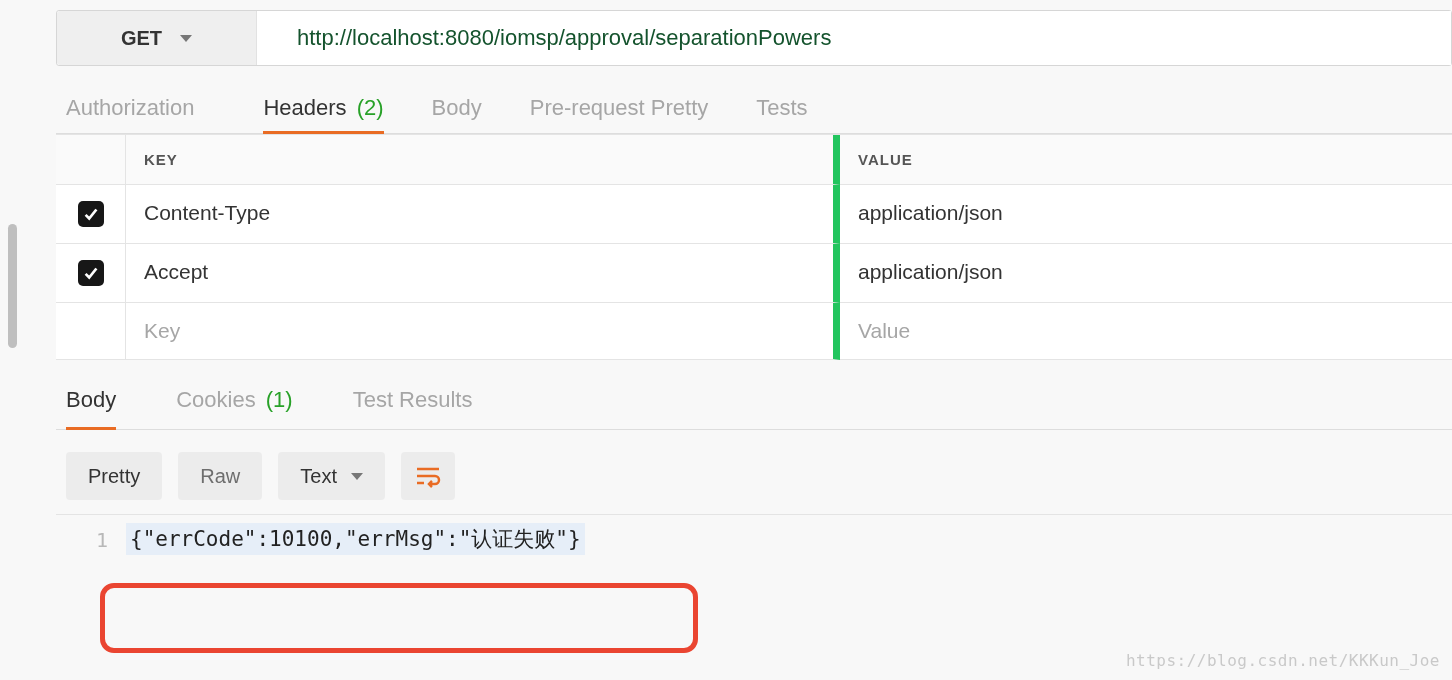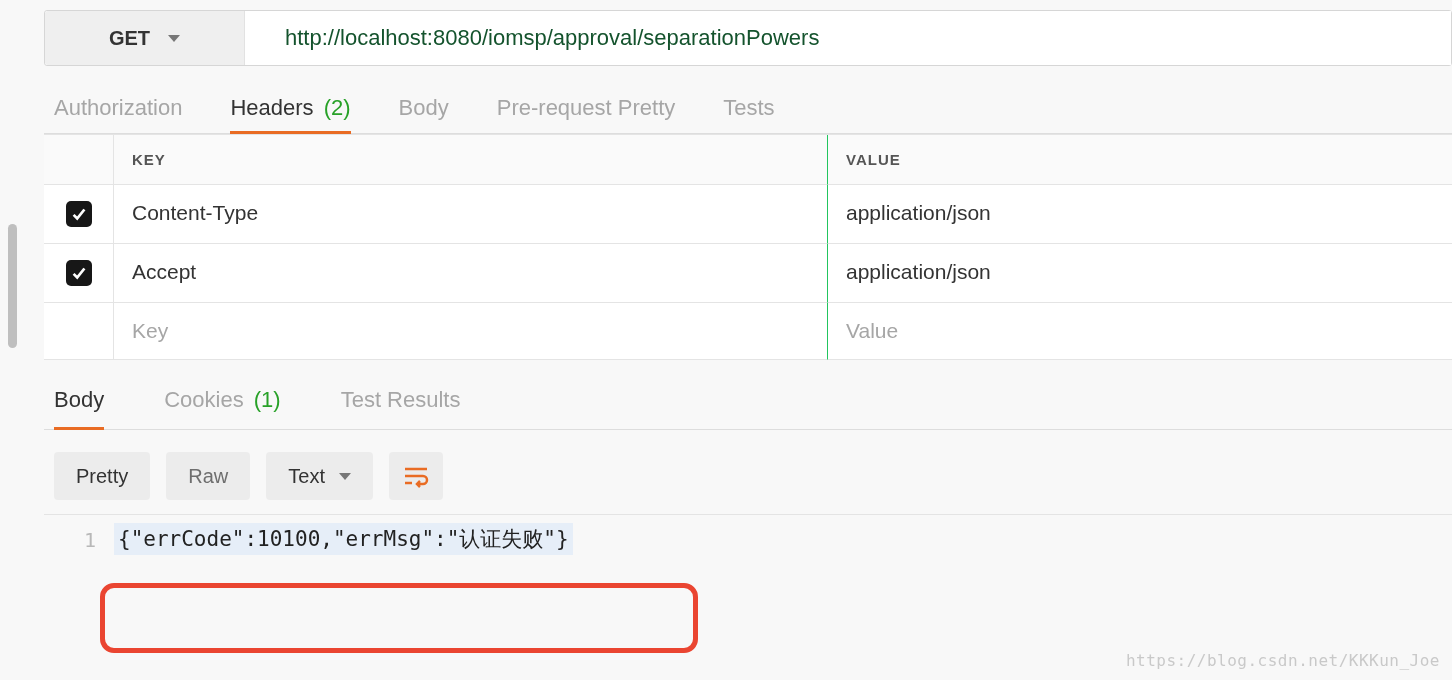--- a/index.html
+++ b/index.html
@@ -6,21 +6,21 @@
   body {
     font-family: -apple-system, BlinkMacSystemFont, "Segoe UI", Helvetica, Arial, sans-serif;
     background: #f8f8f8;
     width: 1452px;
     height: 680px;
     overflow: hidden;
     color: #333;
     position: relative;
   }
   .main-area {
-    padding: 10px 0 0 44px;
+    padding: 10px 0 0 56px;
   }
   .request-row {
     display: flex;
     align-items: stretch;
     border: 1px solid #d6d6d6;
     border-radius: 3px;
     background: #fff;
     margin-right: 0;
     height: 56px;
     margin-bottom: 18px;
@@ -72,20 +72,21 @@
     cursor: pointer;
     font-weight: 400;
     position: relative;
     background: transparent;
     border: none;
     text-align: right;
   }
   .tab .count { color: #28a128; margin-left: 4px; }
   .tab.active {
     color: #333;
+    margin-left: 21px;
   }
   .tab.active::after {
     content: "";
     position: absolute;
     left: 0; right: 0; bottom: -1px;
     height: 3px;
     background: #e96c24;
   }
   .headers-table {
     border-top: 1px solid #e4e4e4;
@@ -94,21 +95,21 @@
     display: flex;
     background: #fff;
   }
   .hdr-row.th {
     background: #fafafa;
   }
   .cell {
     padding: 16px 18px;
     font-size: 21px;
     border-bottom: 1px solid #e4e4e4;
-    border-right: 1px solid #22c55e;
+    border-right: 7px solid #22c55e;
   }
   .cell.cb { width: 70px; display:flex; align-items:center; justify-content:center; border-right:1px solid #e4e4e4;}
   .cell.key { width: 714px; }
   .cell.val { flex: 1; border-right: none; }
   .hdr-row.th .cell { font-weight: 700; font-size: 15px; letter-spacing: 1px; color: #555; }
   .checkbox {
     width: 26px; height: 26px;
     border-radius: 5px;
     background: #171717;
     display: flex; align-items: center; justify-content: center;

